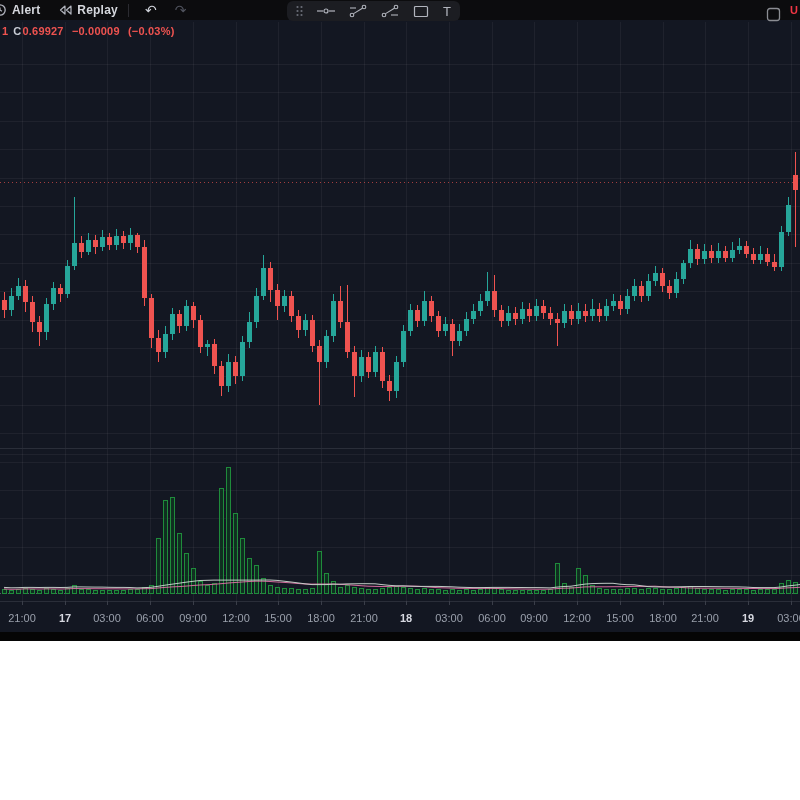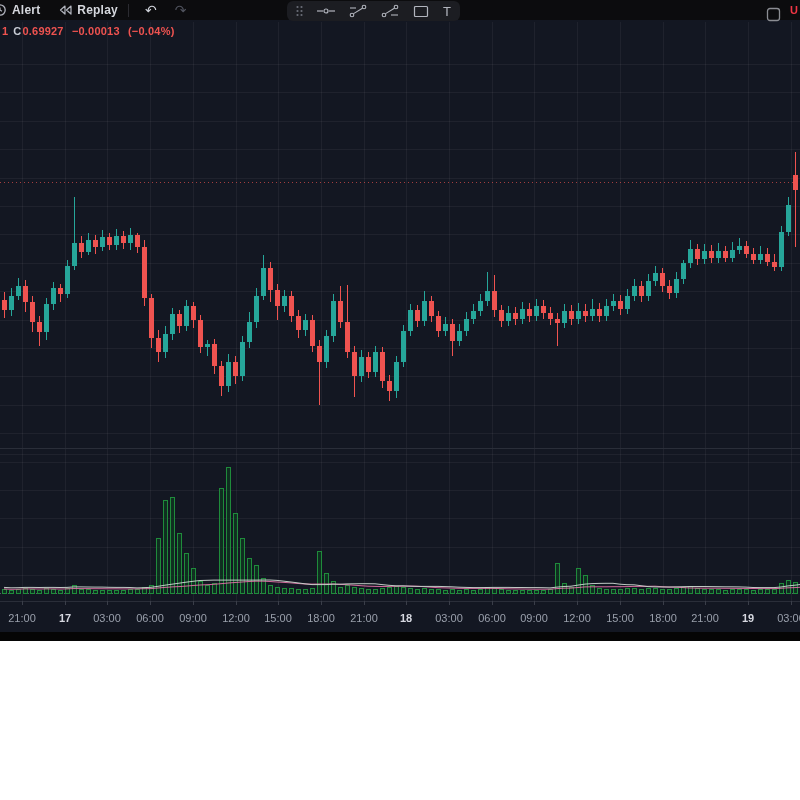--- a/index.html
+++ b/index.html
@@ -105,22 +105,22 @@
         <svg width="15" height="15" viewBox="0 0 15 15">
           <rect x="1.5" y="1.5" width="12" height="12" rx="2.5" fill="none" stroke="#8b8d93" stroke-width="1.3"></rect>
         </svg>
       </span>
 
       <span class="edge-frag"><span>U</span></span>
     </div>
 
     <div class="ohlc">
       <span class="neg">1</span><span class="lbl">C</span><span class="neg">0.69927</span>
-      <span class="neg">−0.00013</span>
-      <span class="neg">(−0.04%)</span>
+      <span class="neg">−0.00009</span>
+      <span class="neg">(−0.03%)</span>
     </div>
 
     <svg class="chart-svg" width="800" height="610">
         <rect x="0" y="0" width="800" height="610" fill="#131722"></rect>
         <g shape-rendering="crispEdges">
           <line x1="22.5" y1="0" x2="22.5" y2="579" stroke="rgba(255,255,255,0.05)" stroke-width="1"></line>
           <line x1="65.5" y1="0" x2="65.5" y2="579" stroke="rgba(255,255,255,0.05)" stroke-width="1"></line>
           <line x1="107.5" y1="0" x2="107.5" y2="579" stroke="rgba(255,255,255,0.05)" stroke-width="1"></line>
           <line x1="150.5" y1="0" x2="150.5" y2="579" stroke="rgba(255,255,255,0.05)" stroke-width="1"></line>
           <line x1="193.5" y1="0" x2="193.5" y2="579" stroke="rgba(255,255,255,0.05)" stroke-width="1"></line>

